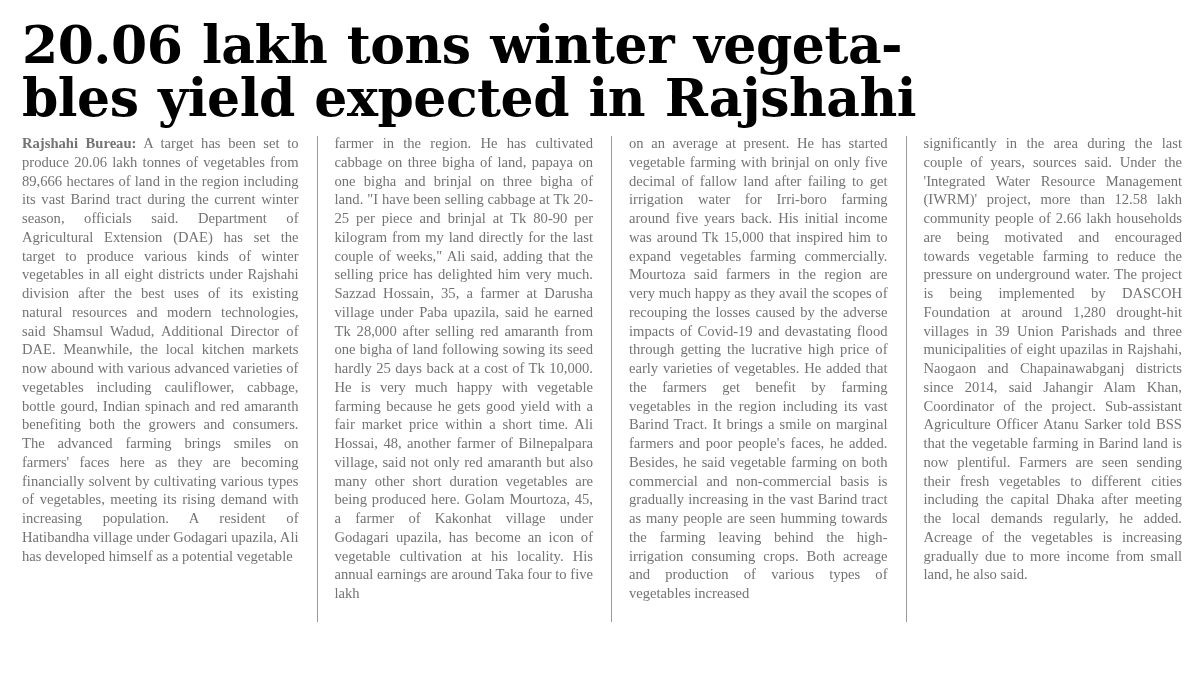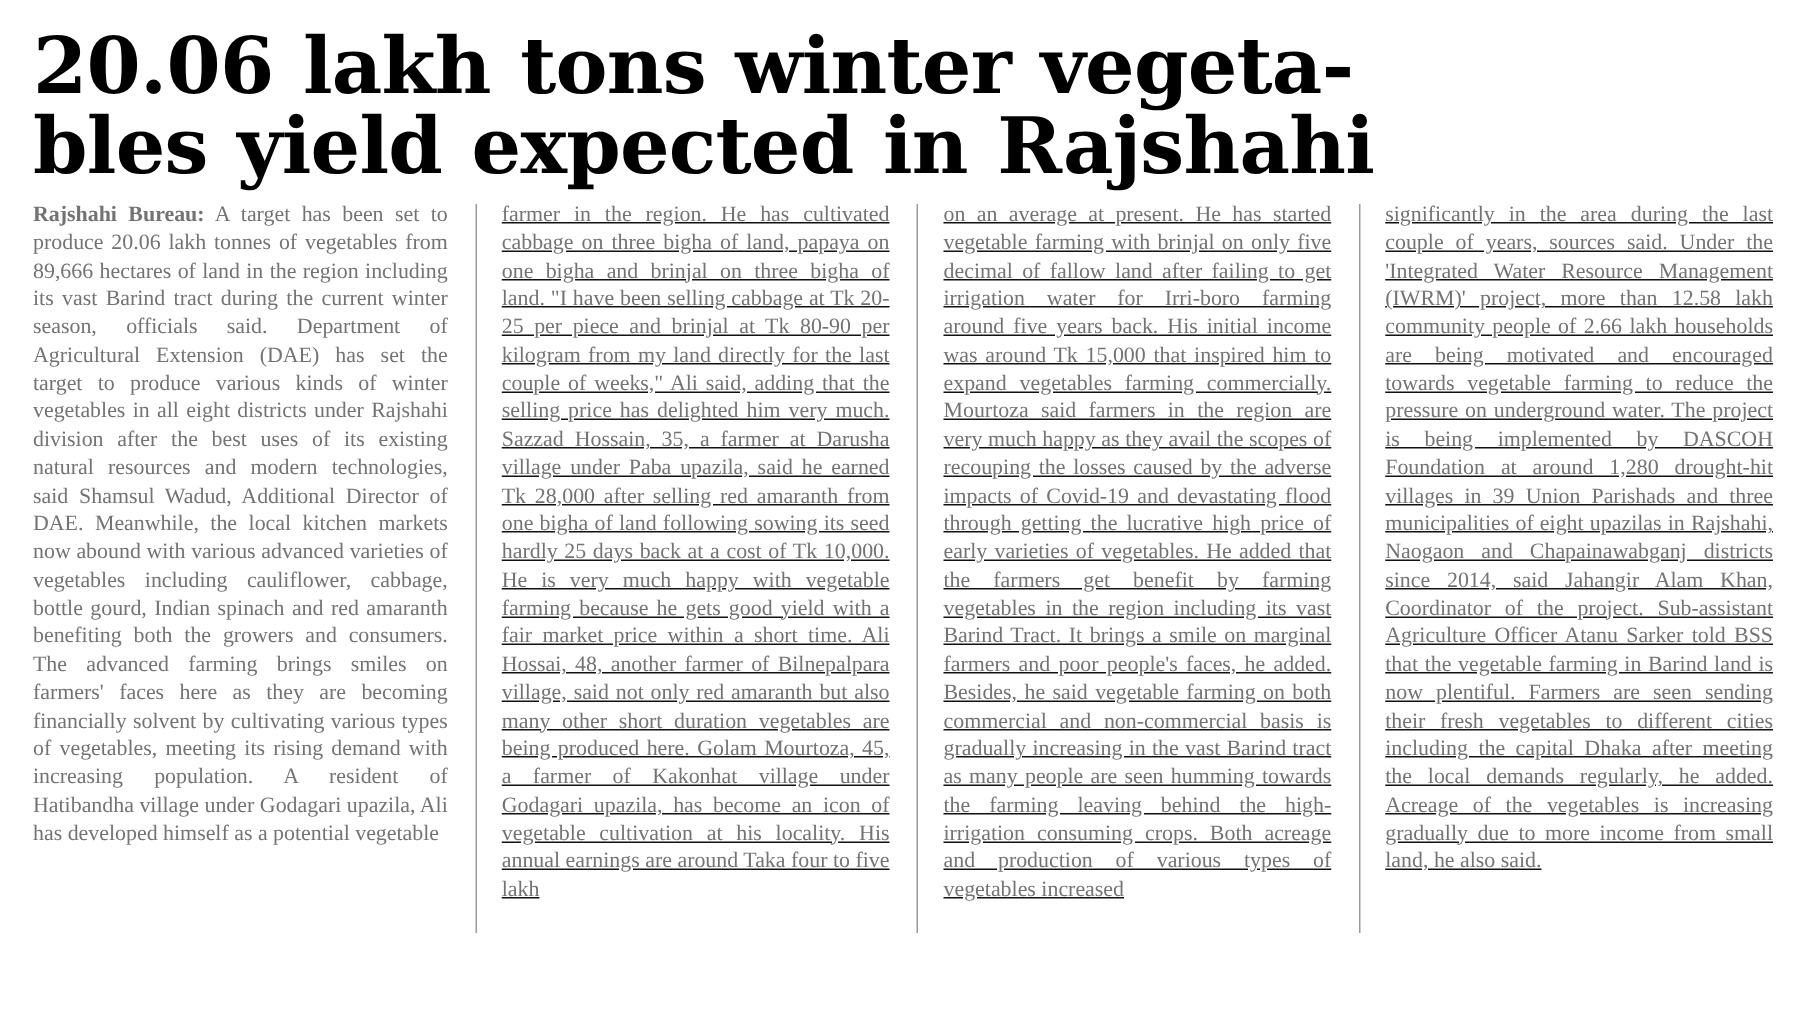--- a/index.html
+++ b/index.html
@@ -42,21 +42,20 @@
     height: 490px;
   }
   .col {
     width: 25%;
     box-sizing: border-box;
     padding-right: 18px;
     position: relative;
   }
   .col + .col {
     padding-left: 18px;
-    text-decoration: underline;
   }
   .col + .col::before {
     content: "";
     position: absolute;
     left: 0px;
     top: 2px;
     bottom: 2px;
     width: 1px;
     background: #9a9a9a;
   }

